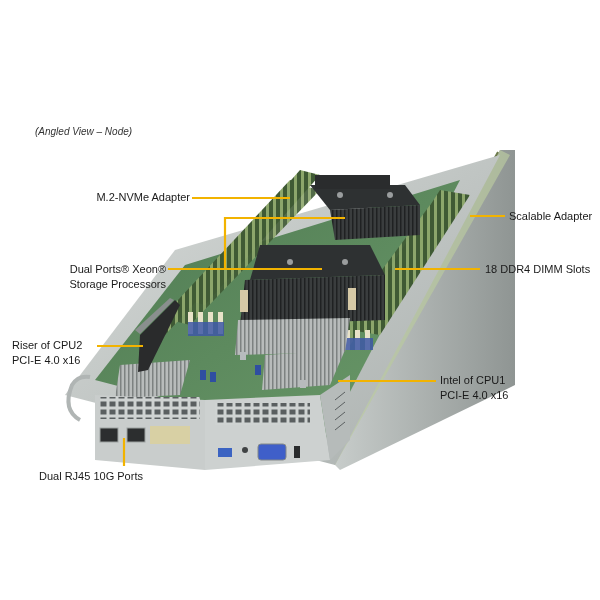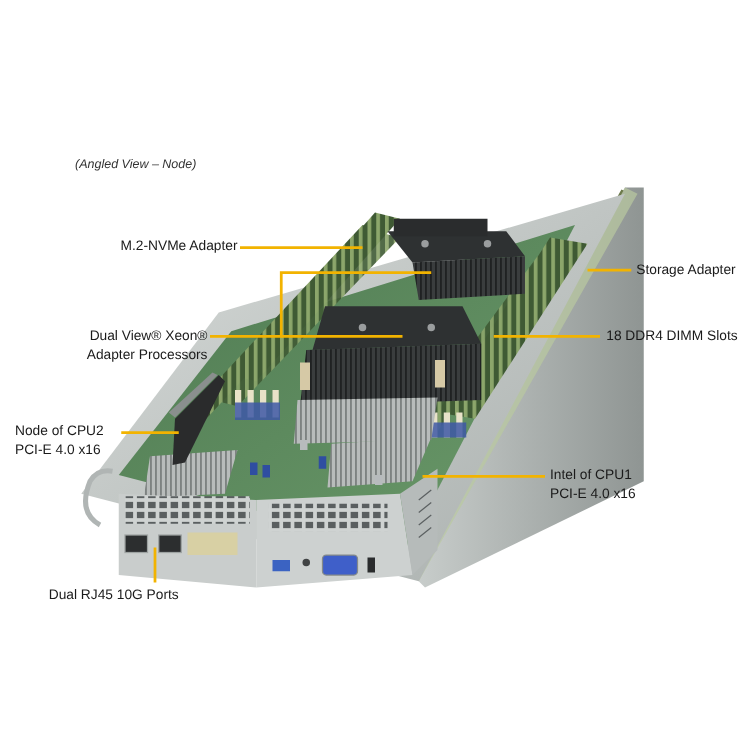--- a/index.html
+++ b/index.html
@@ -1,19 +1,19 @@
 <!DOCTYPE html>
 <html><head>
   <meta charset="utf-8">
   <style>
     html, body { margin: 0; padding: 0; background: #ffffff; }
     body { width: 600px; height: 600px; position: relative; overflow: hidden;
       font-family: "Liberation Sans", sans-serif; color: #1a1a1a; }
     .caption { position: absolute; left: 35px; top: 126px; font-size: 10px;
-      font-style: italic; color: #333; margin-left: 25px; }
+      font-style: italic; color: #333; }
     .label { position: absolute; font-size: 11px; line-height: 15px; color: #1a1a1a; white-space: nowrap; }
     .label.right-align { text-align: right; }
     .product-image { position: absolute; left: 0; top: 0; width: 600px; height: 600px; }
     .callout-line { stroke: #f2b300; stroke-width: 2.2; fill: none; }
   </style>
 </head>
 <body>
 
 <div class="caption">(Angled View – Node)</div>
 
@@ -147,31 +147,31 @@
     <polyline class="callout-line" points="338,381 436,381"></polyline>
     <polyline class="callout-line" points="124,438 124,466"></polyline>
   </g>
 </svg>
 
 <div class="label right-align" style="left:40px; top:190px; width:150px;">
   <div>M.2-NVMe Adapter</div>
 </div>
 
 <div class="label right-align" style="left:20px; top:262px; width:146px;">
-  <div>Dual View® Xeon®</div>
-  <div>Adapter Processors</div>
+  <div>Dual Ports® Xeon®</div>
+  <div>Storage Processors</div>
 </div>
 
 <div class="label" style="left:12px; top:338px;">
-  <div>Node of CPU2</div>
+  <div>Riser of CPU2</div>
   <div>PCI-E 4.0 x16</div>
 </div>
 
 <div class="label" style="left:509px; top:209px;">
-  <div>Storage Adapter</div>
+  <div>Scalable Adapter</div>
 </div>
 
 <div class="label" style="left:485px; top:262px;">
   <div>18 DDR4 DIMM Slots</div>
 </div>
 
 <div class="label" style="left:440px; top:373px;">
   <div>Intel of CPU1</div>
   <div>PCI-E 4.0 x16</div>
 </div>

